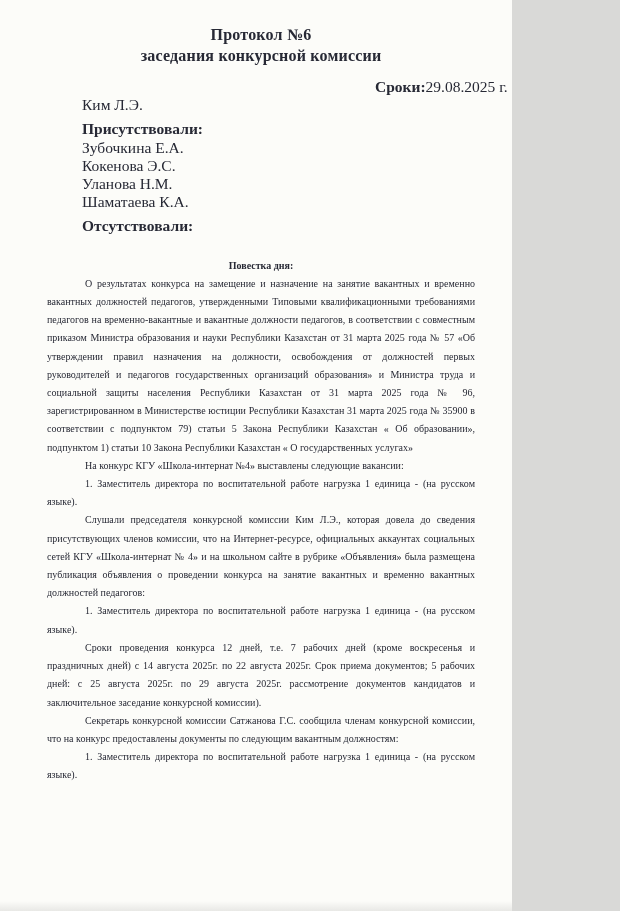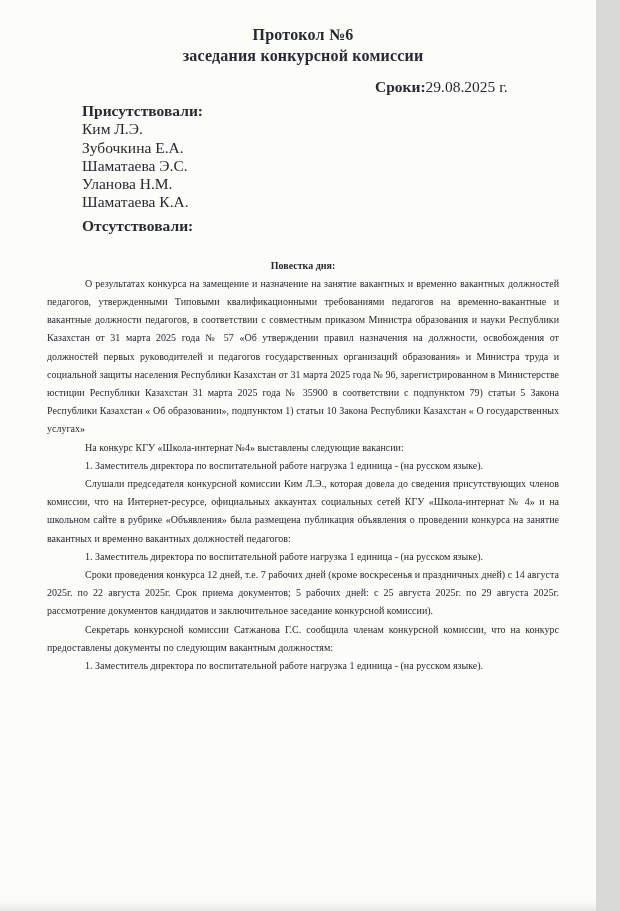--- a/index.html
+++ b/index.html
@@ -4,21 +4,21 @@
 <style>
   * { box-sizing: border-box; }
   html, body { margin: 0; padding: 0; }
   body {
     width: 620px;
     background: #d9d9d7;
     font-family: "Liberation Serif", serif;
   }
   .page {
     position: relative;
-    width: 596px;
+    width: 512px;
     height: 911px;
     background: #fcfcf9;
     color: #272935;
     padding: 24px 37px 12px 47px;
     overflow: hidden;
   }
   .page::after {
     content: "";
     position: absolute;
     left: 0; right: 0; bottom: 0;
@@ -67,24 +67,24 @@
 </head>
 <body>
 
 <div class="page">
 
   <div class="title-line">Протокол №6</div>
   <div class="title-line">заседания конкурсной комиссии</div>
 
   <div class="date-line"><span class="bold">Сроки:</span><span>29.08.2025 г.</span></div>
 
+  <div class="lead">Ким Л.Э.</div>
   <div class="lead head mt-present">Присутствовали:</div>
-  <div class="lead">Ким Л.Э.</div>
   <div class="lead">Зубочкина Е.А.</div>
-  <div class="lead">Шаматаева Э.С.</div>
+  <div class="lead">Кокенова Э.С.</div>
   <div class="lead">Уланова Н.М.</div>
   <div class="lead">Шаматаева К.А.</div>
 
   <div class="lead head mt-absent">Отсутствовали:</div>
 
   <div class="agenda-heading">Повестка дня:</div>
 
   <p class="para">О результатах конкурса на замещение и назначение на занятие вакантных и временно вакантных должностей педагогов, утвержденными Типовыми квалификационными требованиями педагогов на временно-вакантные и вакантные должности педагогов, в соответствии с совместным приказом Министра образования и науки Республики Казахстан от 31 марта 2025 года № 57 «Об утверждении правил назначения на должности, освобождения от должностей первых руководителей и педагогов государственных организаций образования» и Министра труда и социальной защиты населения Республики Казахстан от 31 марта 2025 года № 96, зарегистрированном в Министерстве юстиции Республики Казахстан 31 марта 2025 года № 35900 в соответствии с подпунктом 79) статьи 5 Закона Республики Казахстан « Об образовании», подпунктом 1) статьи 10 Закона Республики Казахстан « О государственных услугах»</p>
   <p class="para">На конкурс КГУ «Школа-интернат №4» выставлены следующие вакансии:</p>
   <p class="para">1. Заместитель директора по воспитательной работе нагрузка 1 единица - (на русском языке).</p>

